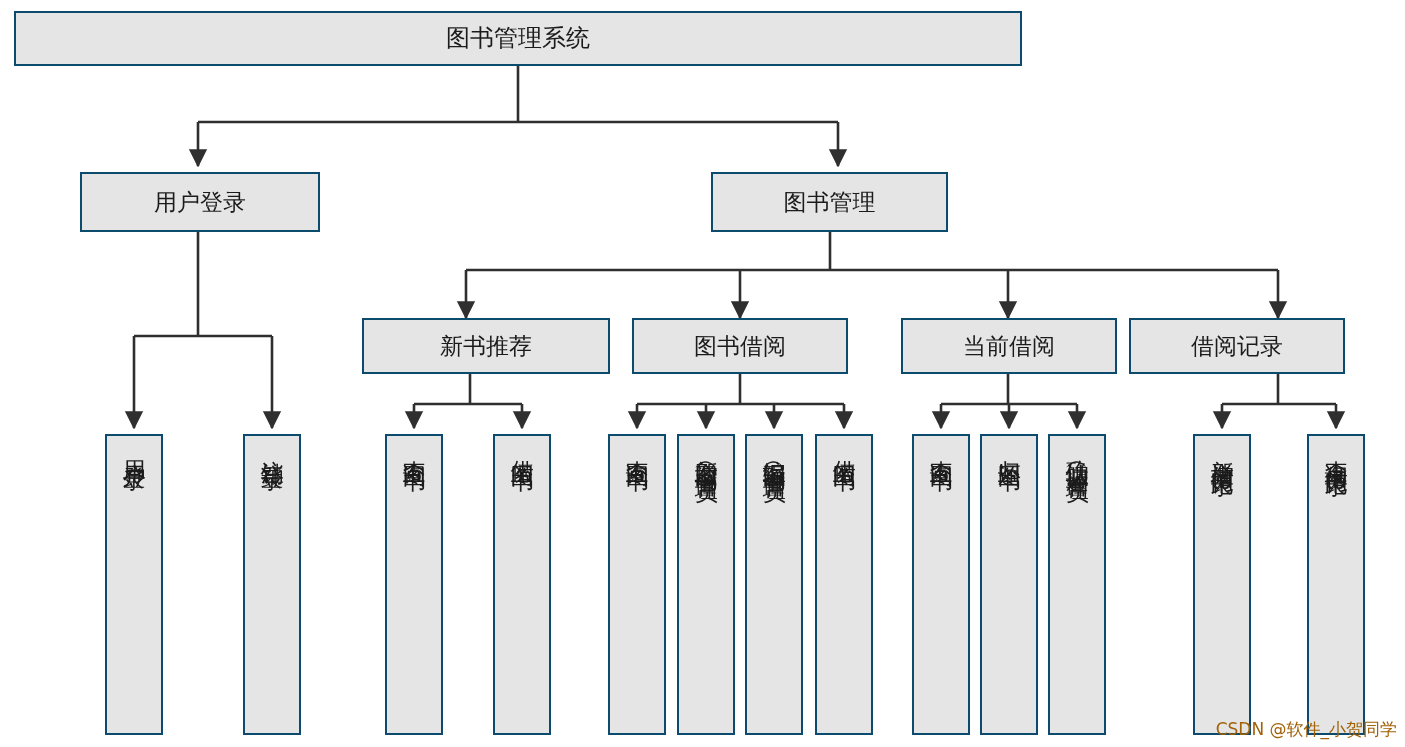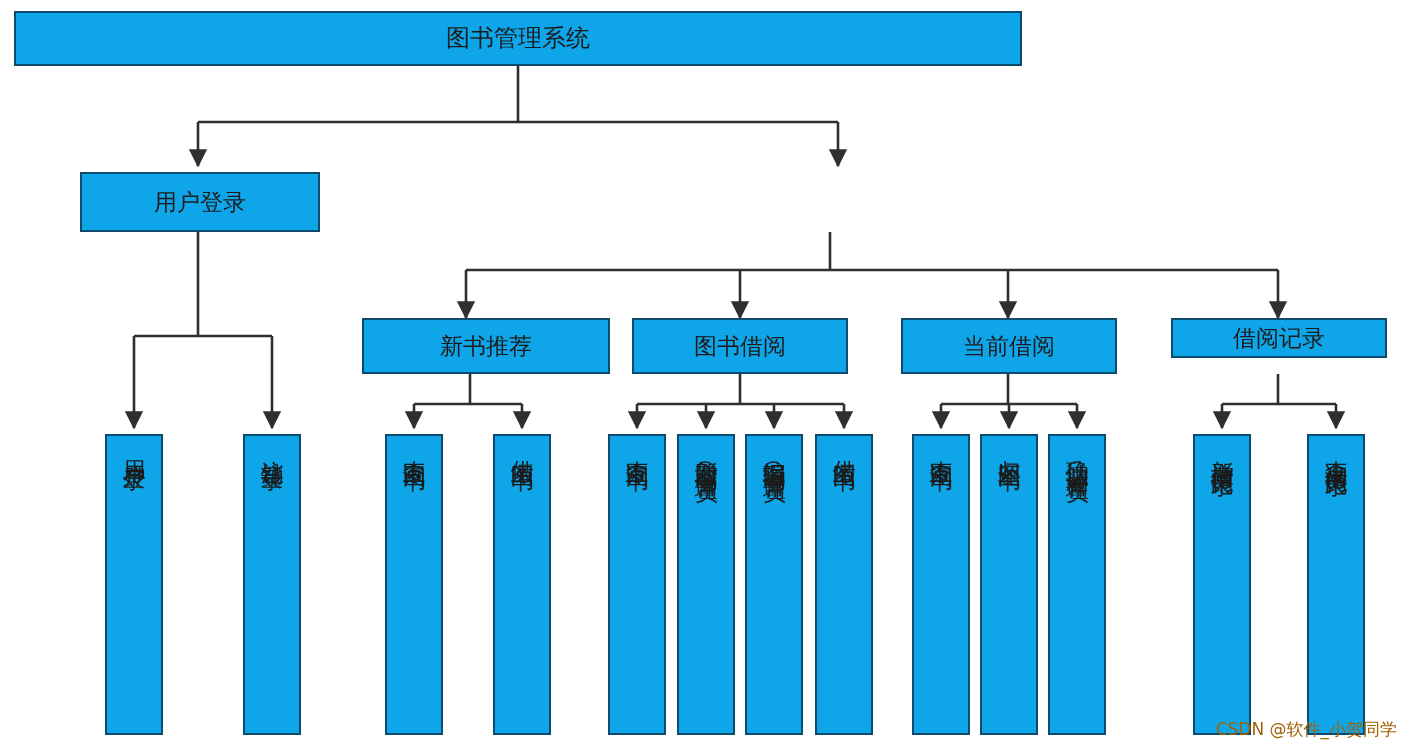--- a/index.html
+++ b/index.html
@@ -22,21 +22,21 @@
     position: absolute;
     left: 0;
     top: 0;
     width: 1405px;
     height: 747px;
     pointer-events: none;
   }
   .node {
     position: absolute;
     box-sizing: border-box;
-    background: #0ea5e9;
+    background: #e5e5e5;
     border: 2px solid #0c4a6e;
     display: flex;
     align-items: center;
     justify-content: center;
     color: #1b1b1b;
     z-index: 2;
   }
   .node.root {
     border-width: 2px;
   }
@@ -133,31 +133,34 @@
     </g>
   </svg>
 
   <div class="node root h" style="left:14px; top:11px; width:1008px; height:55px;">
     <span class="node-label">图书管理系统</span>
   </div>
 
   <div class="node h" style="left:80px; top:172px; width:240px; height:60px;">
     <span class="node-label">用户登录</span>
   </div>
+  <div class="node h" style="left:711px; top:172px; width:237px; height:60px;">
+    <span class="node-label">图书管理</span>
+  </div>
 
   <div class="node h" style="left:362px; top:318px; width:248px; height:56px;">
     <span class="node-label">新书推荐</span>
   </div>
   <div class="node h" style="left:632px; top:318px; width:216px; height:56px;">
     <span class="node-label">图书借阅</span>
   </div>
   <div class="node h" style="left:901px; top:318px; width:216px; height:56px;">
     <span class="node-label">当前借阅</span>
   </div>
-  <div class="node h" style="left:1171px; top:318px; width:216px; height:40px;">
+  <div class="node h" style="left:1129px; top:318px; width:216px; height:56px;">
     <span class="node-label">借阅记录</span>
   </div>
 
   <div class="node v" style="left:105px; top:434px; width:58px; height:301px;">
     <span class="node-label">用户登录</span>
   </div>
   <div class="node v" style="left:243px; top:434px; width:58px; height:301px;">
     <span class="node-label">注销登录</span>
   </div>
 

